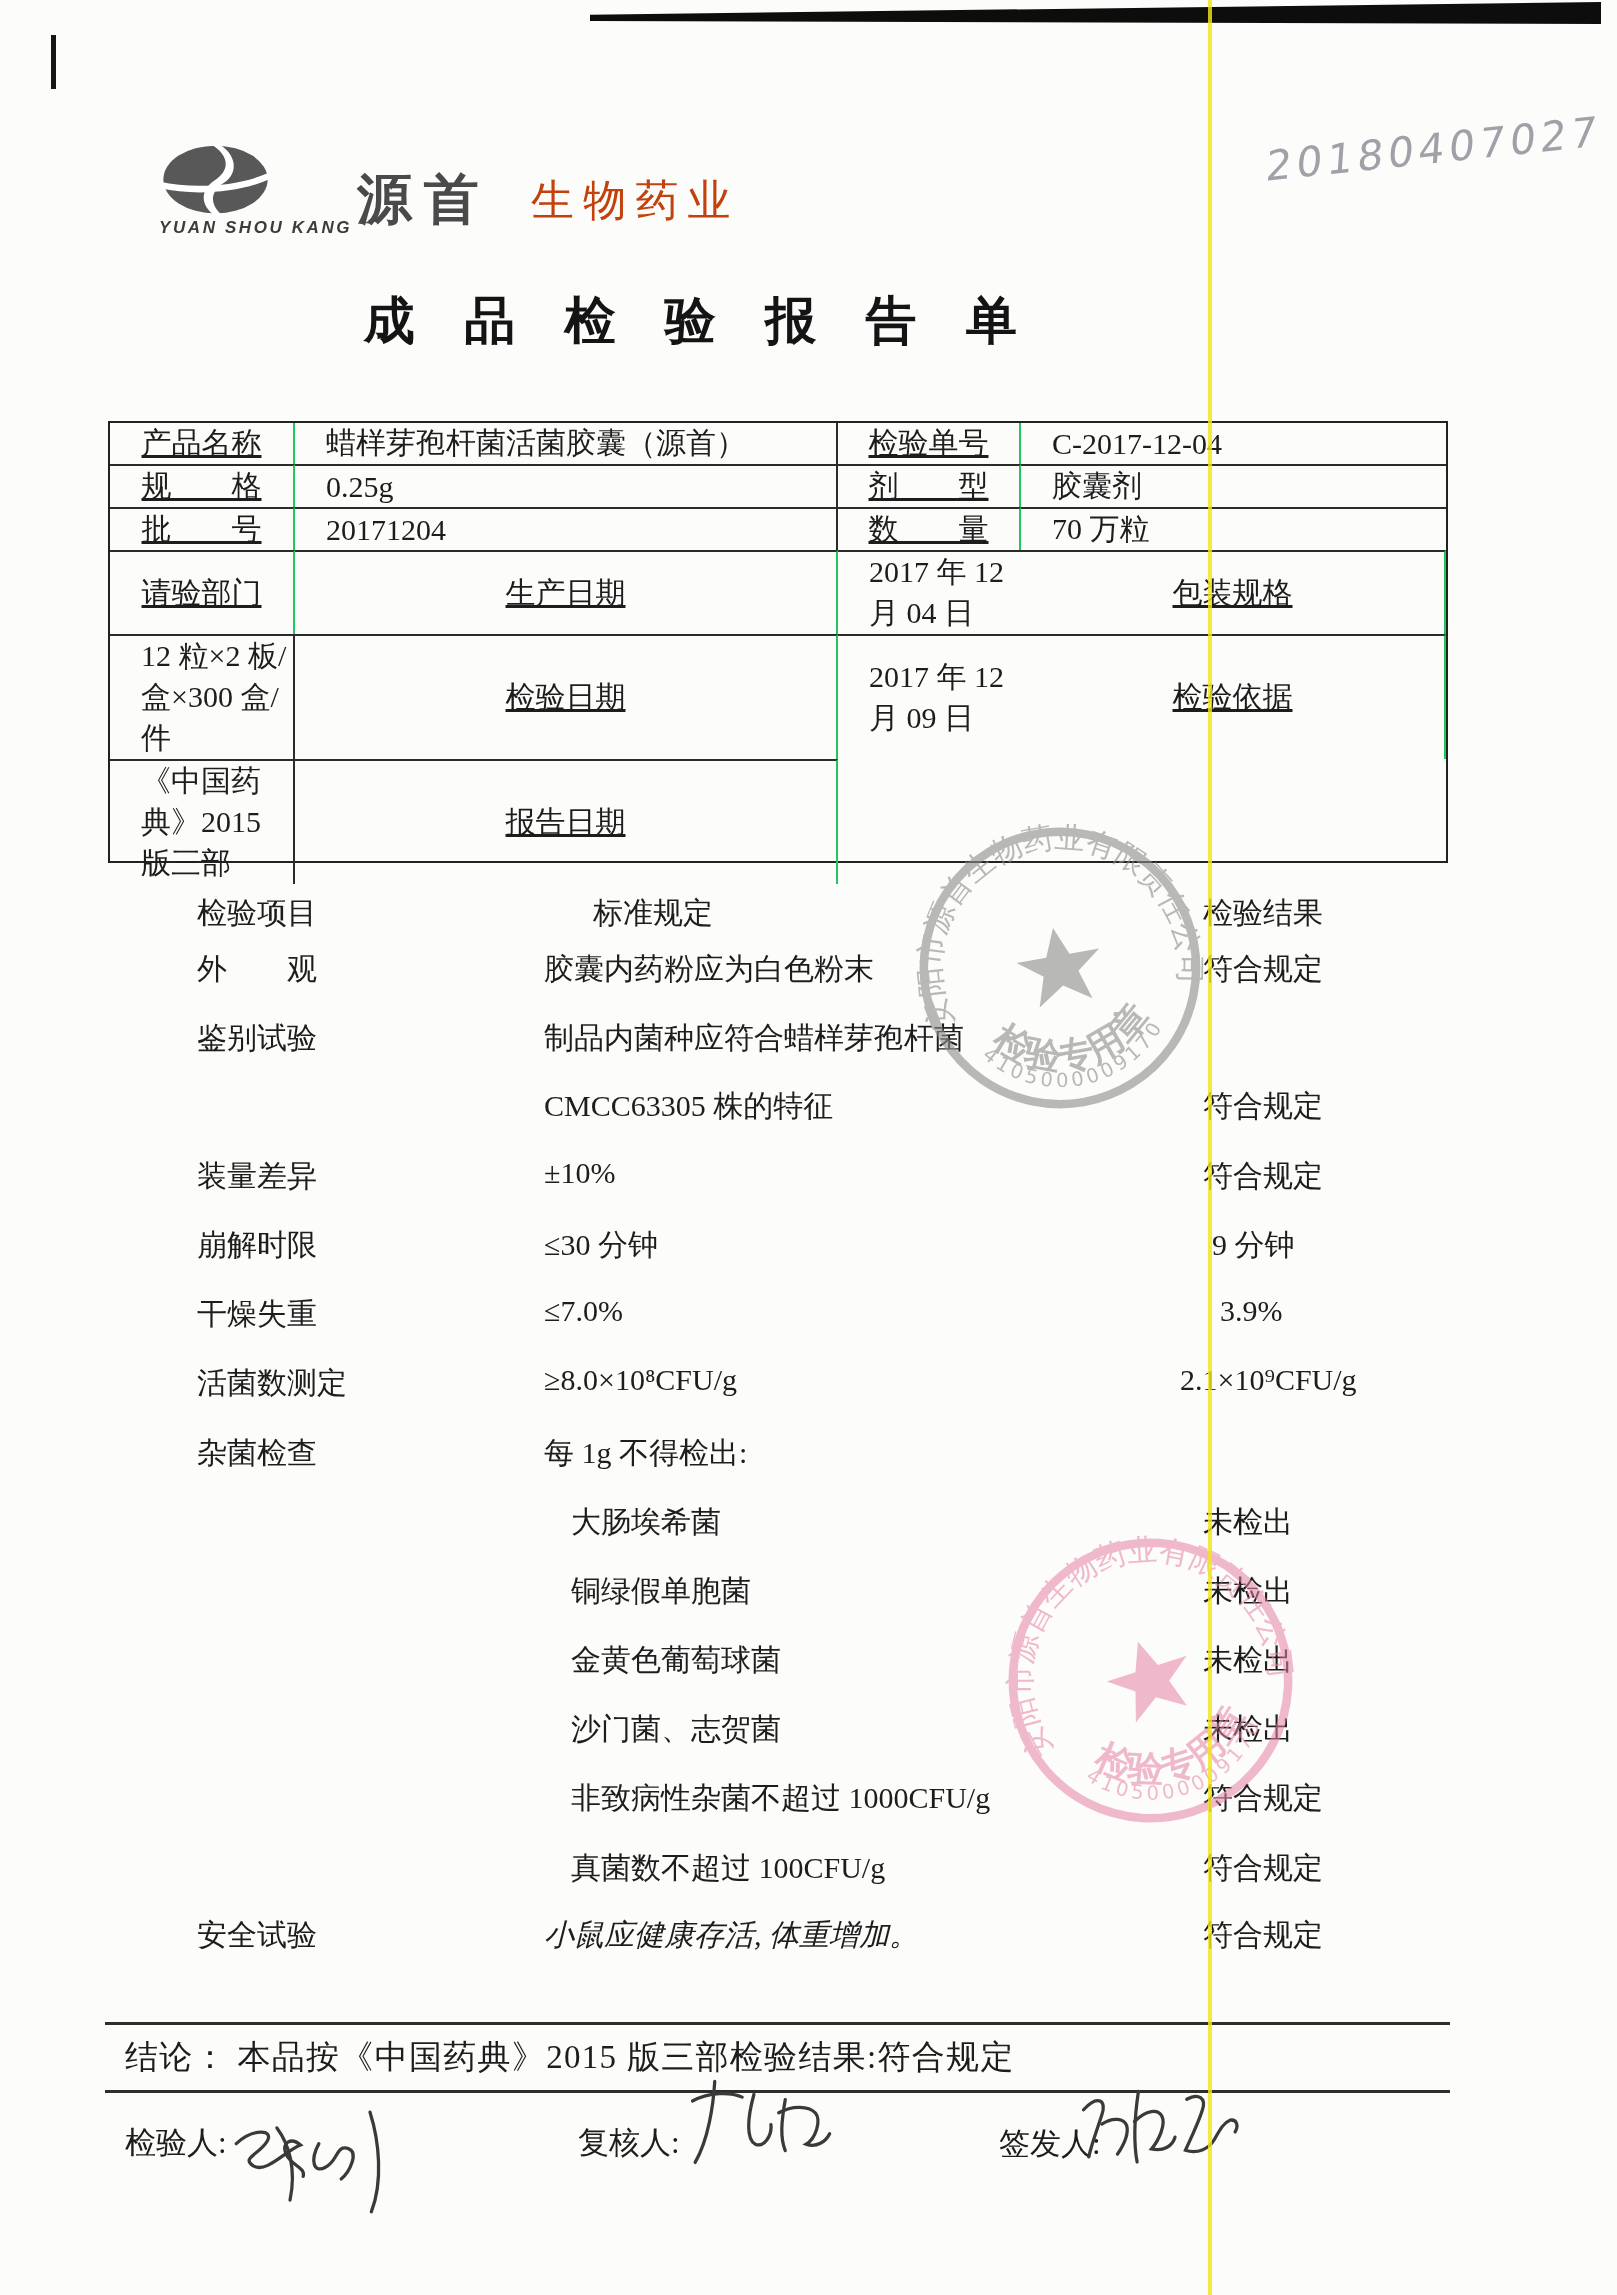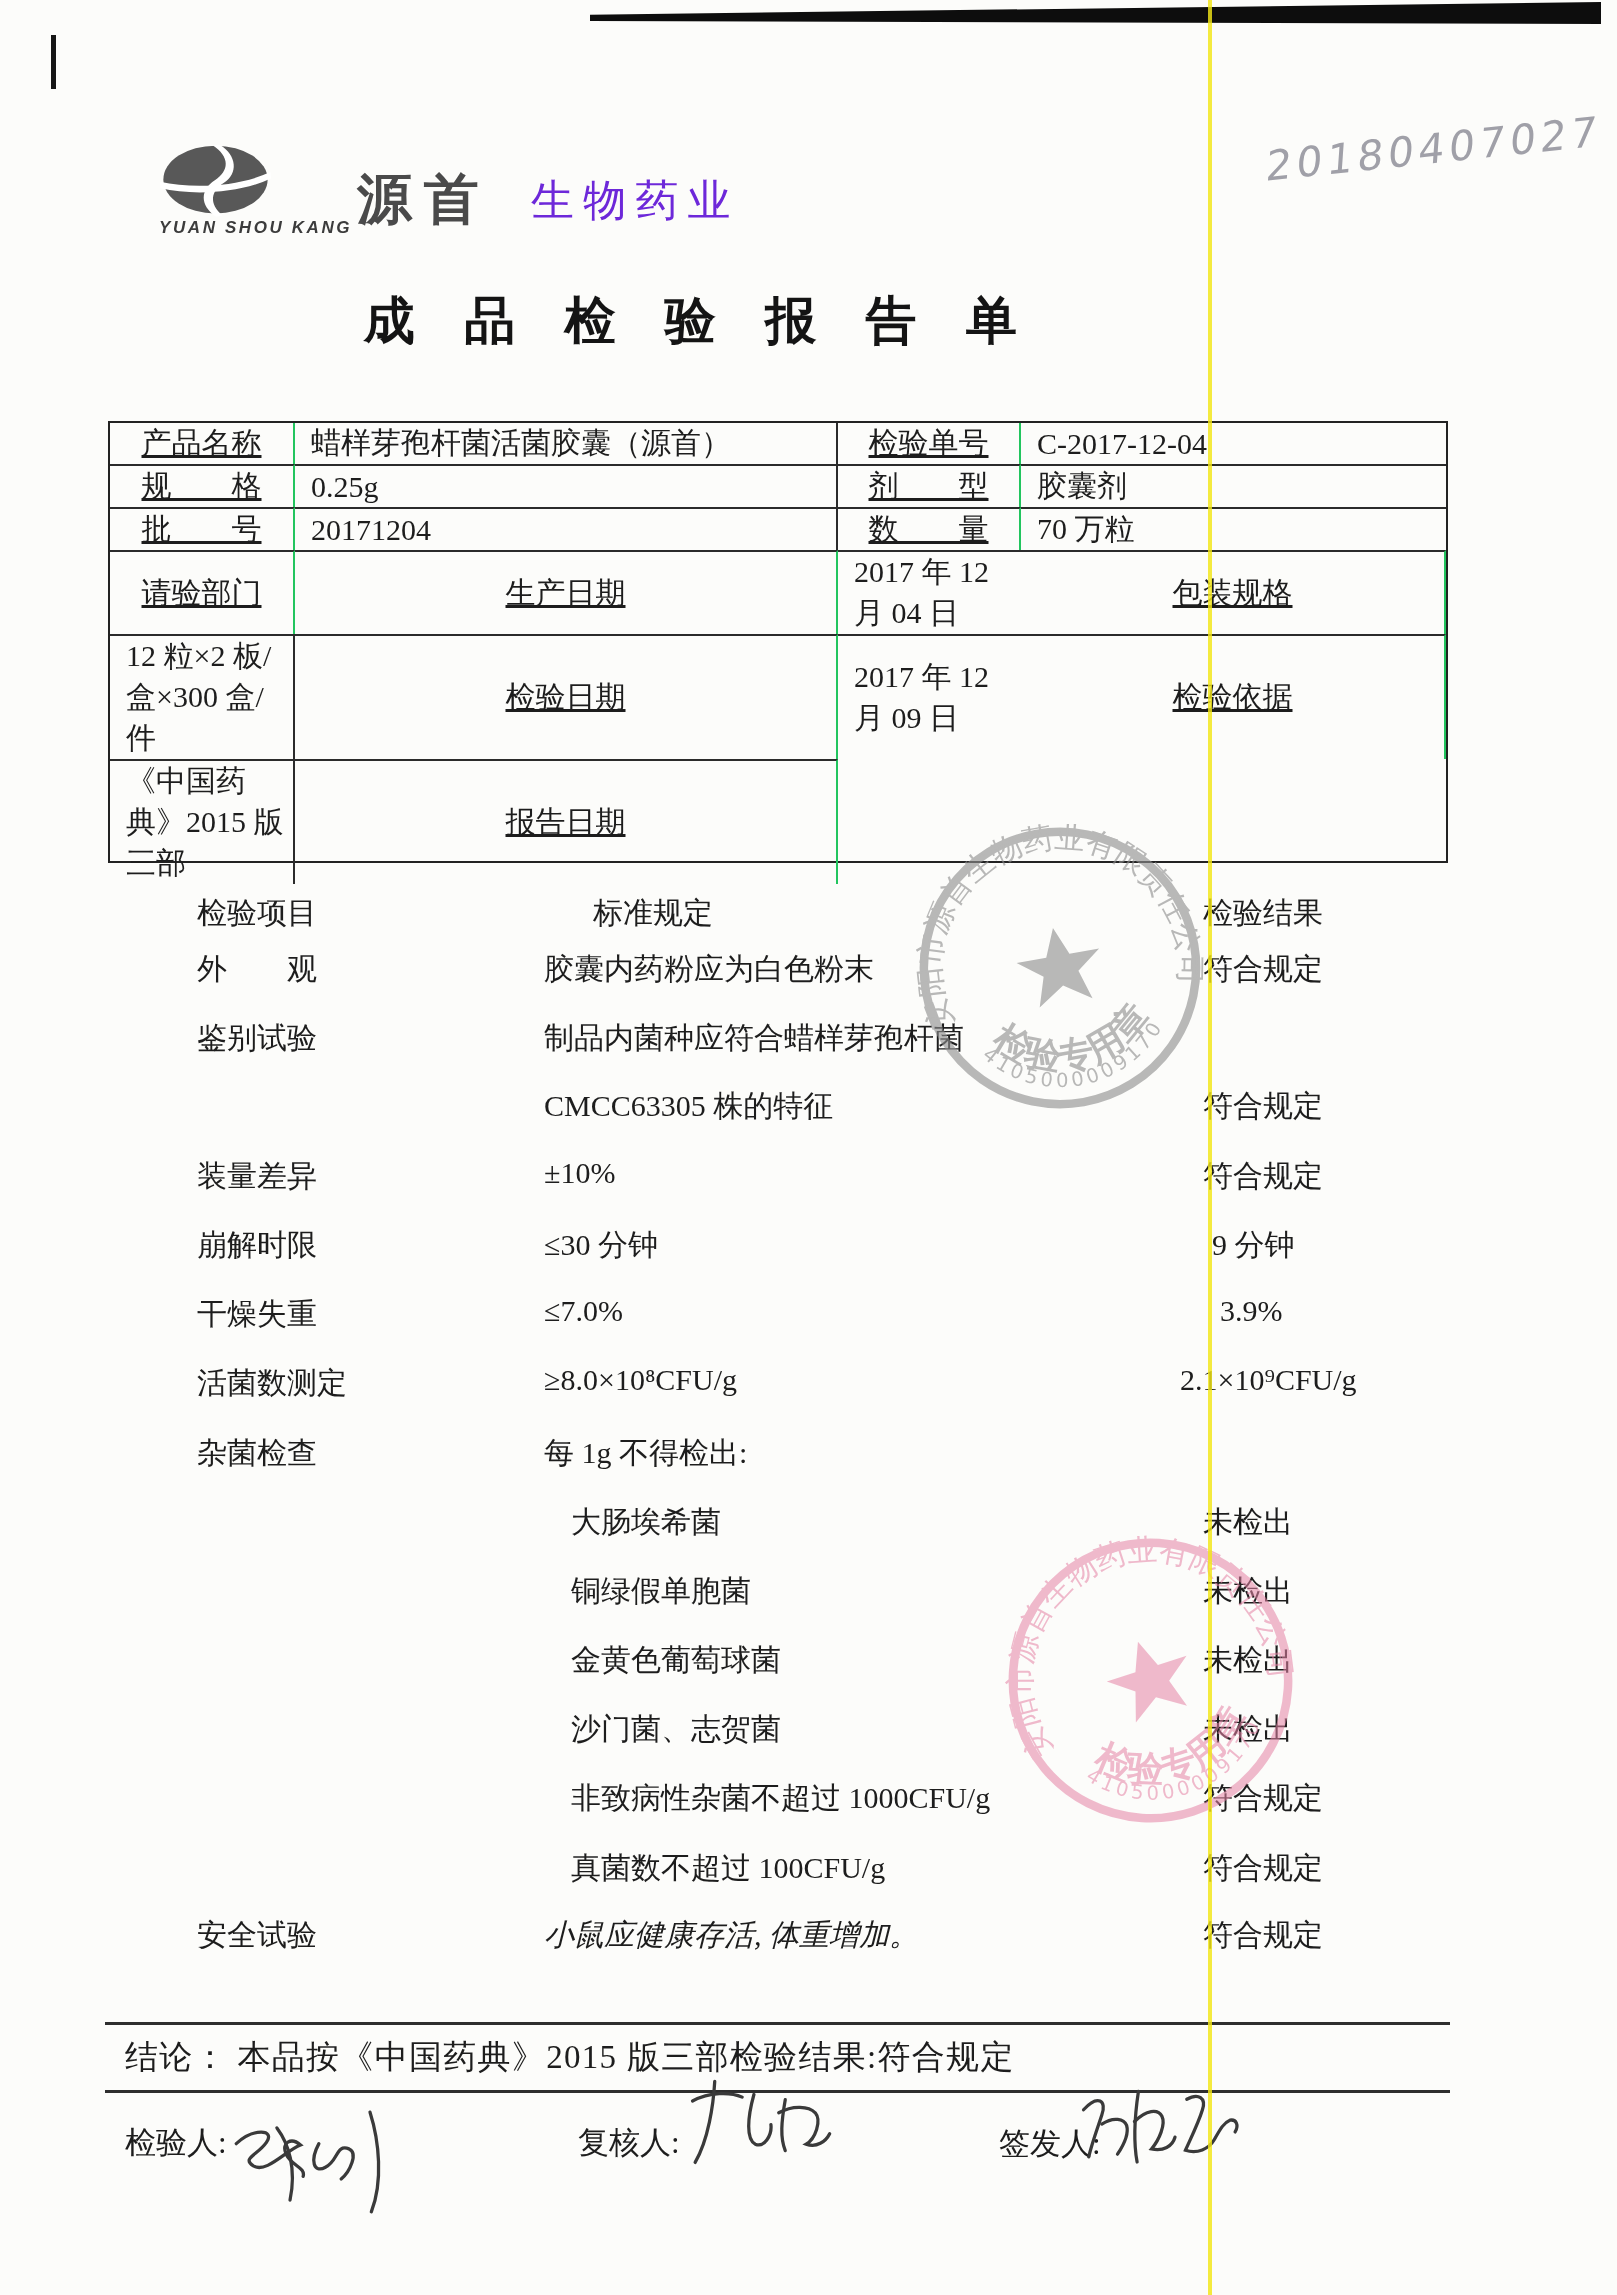--- a/index.html
+++ b/index.html
@@ -13,32 +13,32 @@
   
   .top-wedge{left:590px;top:2px;width:1011px;height:22px;background:#0d0d0d;
     clip-path:polygon(0 58%,100% 0%,100% 100%,0 86%);}
   .left-tick{left:51px;top:35px;width:4.6px;height:54px;background:#161616;}
   .yellow-line{left:1208px;top:0;width:3.9px;height:2295px;background:#f2e516;opacity:.82;z-index:60;}
   
   .logo-svg{left:160px;top:145px;}
   .logo-en{left:159px;top:218px;width:197px;font-family:"Liberation Sans","DejaVu Sans",sans-serif;
     font-weight:bold;font-style:italic;font-size:17px;letter-spacing:2.6px;color:#3c3c3c;}
   .logo-cn1{left:357px;top:163px;font-size:55px;font-weight:bold;color:#4a4a4a;letter-spacing:11.8px;}
-  .logo-cn2{left:531px;top:172px;font-size:43px;color:#6d28d9;letter-spacing:9.2px;}
+  .logo-cn2{left:531px;top:172px;font-size:43px;color:#c2410c;letter-spacing:9.2px;}
   .hand-number{left:1265px;top:125px;font-family:"DejaVu Sans",sans-serif;
     font-size:41px;color:#a0a0a8;transform:rotate(-6deg) skewX(-10deg);letter-spacing:4.6px;}
   .doc-title{left:0;top:287px;width:1399px;text-align:center;font-size:51px;font-weight:bold;
     letter-spacing:18.3px;color:#141414;}
   
   .info-table{left:108px;top:421px;width:1340px;height:442px;border:2.6px solid #222;
     display:grid;grid-template-columns:185px 543px 183px 425px;grid-auto-rows:1fr;box-sizing:border-box;}
   .cell{border-top:2px solid #2b2b2b;display:flex;align-items:center;font-size:30px;box-sizing:border-box;}
   .cell.r0{border-top:none;}
   .lbl{justify-content:center;border-right:2px solid #22c55e;text-decoration:underline;}
-  .val{padding-left:16px;border-right:2px solid #2b2b2b;}
+  .val{padding-left:31px;border-right:2px solid #2b2b2b;}
   .val.last{border-right:none;}
   
   .it{position:absolute;height:42px;font-size:30px;white-space:nowrap;}
   .col-item{left:197px;}
   .col-std{left:544px;}
   .col-std.ind{left:571px;}
   .col-res{left:1203px;}
   
   .rule{left:105px;width:1345px;height:2.6px;background:#2e2e2e;}
   .concl{left:125px;top:2035px;font-size:33px;letter-spacing:1.3px;}

